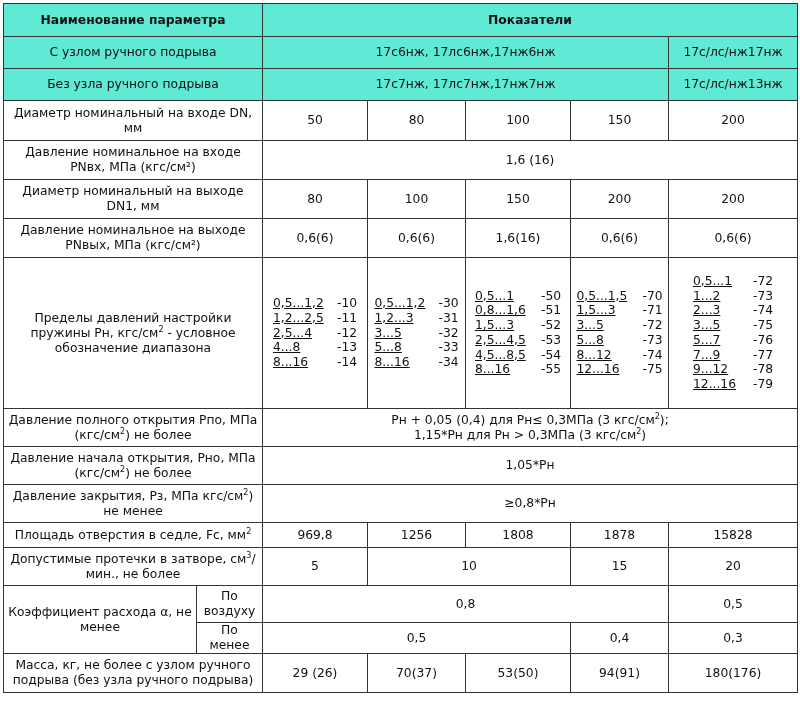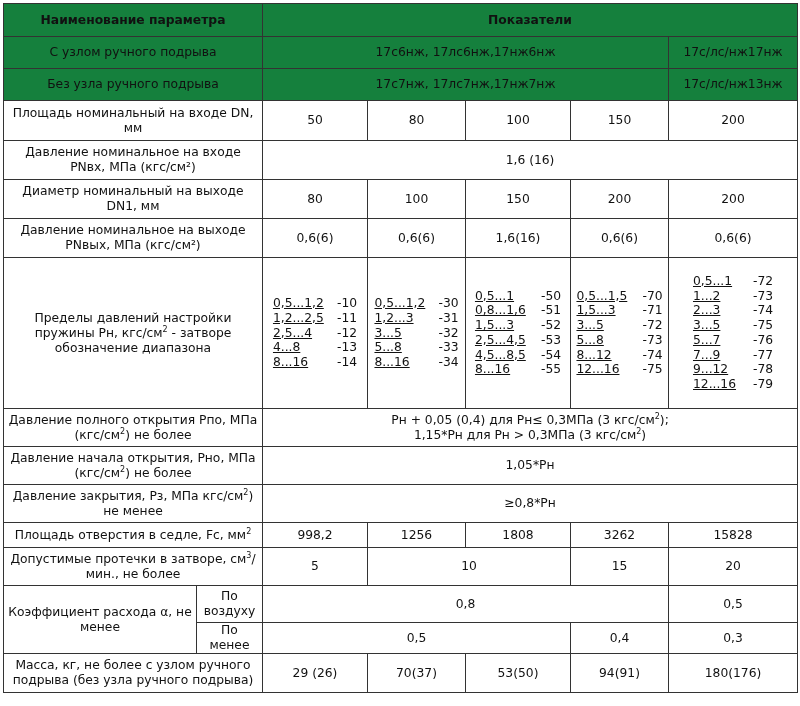--- a/index.html
+++ b/index.html
@@ -15,21 +15,21 @@
       color: #111;
     }
     table.spec td {
       border: 1.5px solid #333;
       text-align: center;
       vertical-align: middle;
       padding: 0 3px;
       line-height: 15px;
       overflow: hidden;
     }
-    tr.hdr td { background: #15803d; }
+    tr.hdr td { background: #5eead4; }
     tr.hdr td.b { font-weight: bold; }
     .r-title td { height: 32px; }
     .r-grp td { height: 31px; }
     .r-2l td { height: 37px; margin-top: 18px; }
     .r-dn td { height: 39px; }
     .r-pn td { height: 38px; }
     .r-big td { height: 150px; }
     .r-s td { height: 24px; }
     .r-kair td { height: 36px; }
     .r-kw td { height: 24px; }
@@ -68,21 +68,21 @@
       <td>17с/лс/нж17нж</td>
     </tr>
 
     <tr class="hdr r-grp">
       <td colspan="2">Без узла ручного подрыва</td>
       <td colspan="4">17с7нж, 17лс7нж,17нж7нж</td>
       <td>17с/лс/нж13нж</td>
     </tr>
 
     <tr class="r-dn">
-      <td colspan="2">Площадь номинальный на входе DN, мм</td>
+      <td colspan="2">Диаметр номинальный на входе DN, мм</td>
       <td>50</td>
       <td>80</td>
       <td>100</td>
       <td>150</td>
       <td>200</td>
     </tr>
 
     <tr class="r-pn">
       <td colspan="2">Давление номинальное на входе PNвх, МПа (кгс/см²)</td>
       <td colspan="5">1,6 (16)</td>
@@ -100,21 +100,21 @@
     <tr class="r-pn">
       <td colspan="2">Давление номинальное на выходе PNвых, МПа (кгс/см²)</td>
       <td>0,6(6)</td>
       <td>0,6(6)</td>
       <td>1,6(16)</td>
       <td>0,6(6)</td>
       <td>0,6(6)</td>
     </tr>
 
     <tr class="r-big">
-      <td colspan="2"><span>Пределы давлений настройки пружины  Рн, кгс/см</span><sup>2</sup><span> - затворе обозначение диапазона</span></td>
+      <td colspan="2"><span>Пределы давлений настройки пружины  Рн, кгс/см</span><sup>2</sup><span> - условное обозначение диапазона</span></td>
       <td><span class="ranges"><span class="line"><span class="lo">0,5...1,2</span><span>-10</span></span><span class="line"><span class="lo">1,2...2,5</span><span>-11</span></span><span class="line"><span class="lo">2,5...4</span><span>-12</span></span><span class="line"><span class="lo">4...8</span><span>-13</span></span><span class="line"><span class="lo">8...16</span><span>-14</span></span></span></td>
       <td><span class="ranges"><span class="line"><span class="lo">0,5...1,2</span><span>-30</span></span><span class="line"><span class="lo">1,2...3</span><span>-31</span></span><span class="line"><span class="lo">3...5</span><span>-32</span></span><span class="line"><span class="lo">5...8</span><span>-33</span></span><span class="line"><span class="lo">8...16</span><span>-34</span></span></span></td>
       <td><span class="ranges w5"><span class="line"><span class="lo">0,5...1</span><span>-50</span></span><span class="line"><span class="lo">0,8...1,6</span><span>-51</span></span><span class="line"><span class="lo">1,5...3</span><span>-52</span></span><span class="line"><span class="lo">2,5...4,5</span><span>-53</span></span><span class="line"><span class="lo">4,5...8,5</span><span>-54</span></span><span class="line"><span class="lo">8...16</span><span>-55</span></span></span></td>
       <td><span class="ranges w5"><span class="line"><span class="lo">0,5...1,5</span><span>-70</span></span><span class="line"><span class="lo">1,5...3</span><span>-71</span></span><span class="line"><span class="lo">3...5</span><span>-72</span></span><span class="line"><span class="lo">5...8</span><span>-73</span></span><span class="line"><span class="lo">8...12</span><span>-74</span></span><span class="line"><span class="lo">12...16</span><span>-75</span></span></span></td>
       <td><span class="ranges w7"><span class="line"><span class="lo">0,5...1</span><span>-72</span></span><span class="line"><span class="lo">1...2</span><span>-73</span></span><span class="line"><span class="lo">2...3</span><span>-74</span></span><span class="line"><span class="lo">3...5</span><span>-75</span></span><span class="line"><span class="lo">5...7</span><span>-76</span></span><span class="line"><span class="lo">7...9</span><span>-77</span></span><span class="line"><span class="lo">9...12</span><span>-78</span></span><span class="line"><span class="lo">12...16</span><span>-79</span></span></span></td>
     </tr>
 
     <tr class="r-2l">
       <td colspan="2"><span>Давление полного открытия Рпо, МПа (кгс/см</span><sup>2</sup><span>)  не более</span></td>
       <td colspan="5">
@@ -128,24 +128,24 @@
       <td colspan="5">1,05*Рн</td>
     </tr>
 
     <tr class="r-2l">
       <td colspan="2"><span>Давление закрытия, Рз, МПа  кгс/см</span><sup>2</sup><span>) не менее</span></td>
       <td colspan="5">≥0,8*Рн</td>
     </tr>
 
     <tr class="r-s">
       <td colspan="2"><span>Площадь отверстия в седле, Fс, мм</span><sup>2</sup></td>
-      <td>998,2</td>
+      <td>969,8</td>
       <td>1256</td>
       <td>1808</td>
-      <td>3262</td>
+      <td>1878</td>
       <td>15828</td>
     </tr>
 
     <tr class="r-2l">
       <td colspan="2"><span>Допустимые протечки в затворе, см</span><sup>3</sup><span>/мин., не более</span></td>
       <td>5</td>
       <td colspan="2">10</td>
       <td>15</td>
       <td>20</td>
     </tr>

